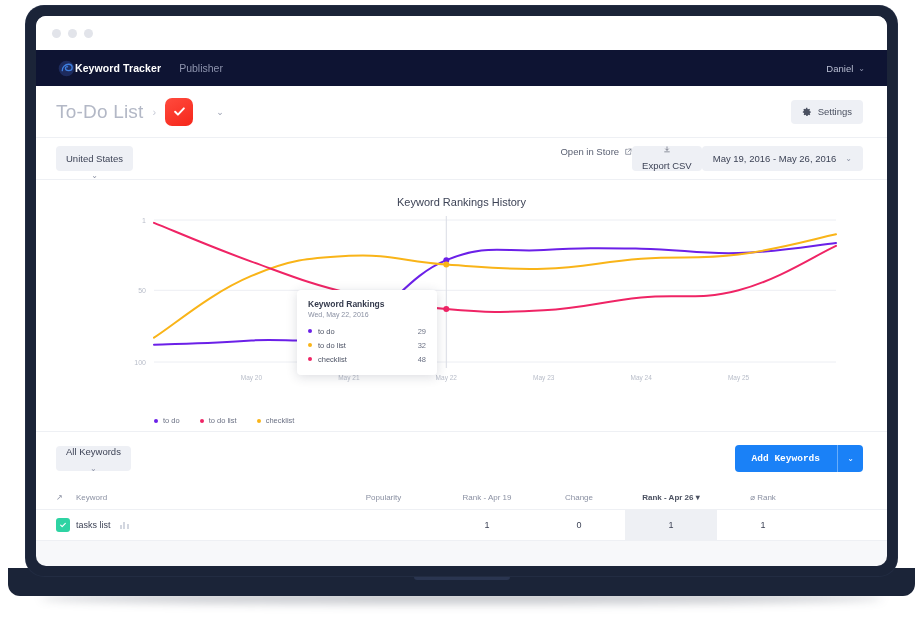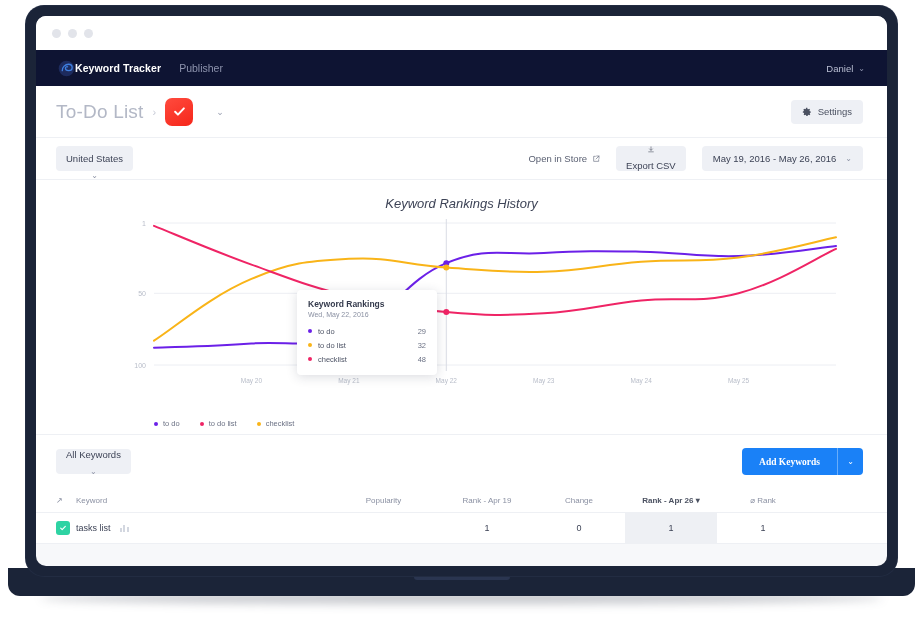--- a/index.html
+++ b/index.html
@@ -139,41 +139,40 @@
         #d8505c 57.2% 71.5%, #f2f2f4 71.5% 85.8%,
         #d8505c 85.8% 100%);
     position: relative; overflow: hidden;
     box-shadow: inset 0 0 0 .5px rgba(0,0,0,.08);
   }
   .flag::before {
     content: ""; position: absolute; left: 0; top: 0;
     width: 7px; height: 7px; background: #3b4a75;
   }
   .caret { color: #8e94a6; font-size: 8px; }
-  .fb-right { margin-left: auto; display: flex; align-items: center; gap: 16px; }
+  .fb-right { margin-left: auto; display: flex; align-items: flex-start; }
   .store-link {
     font-size: 9.5px; color: #5a6072;
     display: flex; align-items: center; gap: 5px;
   }
   .date-pill {
     background: #eef0f5; border: none; border-radius: 4px;
     height: 25px; padding: 0 11px;
     display: flex; align-items: center; gap: 9px;
     font-size: 9.5px; color: #3d4356; font-family: inherit;
   }
 
   
   .chartcard {
     background: #ffffff; padding: 16px 0 6px 0;
     border-bottom: 1px solid #eef0f4;
   }
   .chart-title {
-    text-align: center; font-size: 13px; color: #3d4356;
+    text-align: center; font-size: 11px; color: #3d4356;
     margin-bottom: 4px;
-    font-style: italic;
   }
   .chart-wrap { position: relative; width: 851px; height: 200px; }
   .chart-svg { display: block; }
 
   .tooltip {
     position: absolute;
     left: 261px; top: 274px;
     width: 140px;
     background: #ffffff;
     border-radius: 4px;
@@ -216,21 +215,21 @@
     border: none; outline: none; font-size: 9px; color: #3d4356;
     font-family: inherit; width: 100%; background: transparent;
   }
   .search input::placeholder { color: #b2b7c5; }
   .kw-right { margin-left: auto; display: flex; align-items: stretch; }
   .btn-primary {
     background: #1a81f7; border: none;
     border-radius: 4px 0 0 4px;
     height: 27px; padding: 0 17px;
     color: #fff; font-size: 9.5px; font-weight: bold;
-    font-family: Liberation Serif, serif;
+    font-family: Liberation Mono, monospace;
   }
   .btn-primary-split {
     background: #1a81f7; border: none;
     border-left: 1px solid rgba(255,255,255,.35);
     border-radius: 0 4px 4px 0;
     height: 27px; width: 26px;
     color: #fff; font-size: 8px;
     display: flex; align-items: center; justify-content: center;
   }
 

